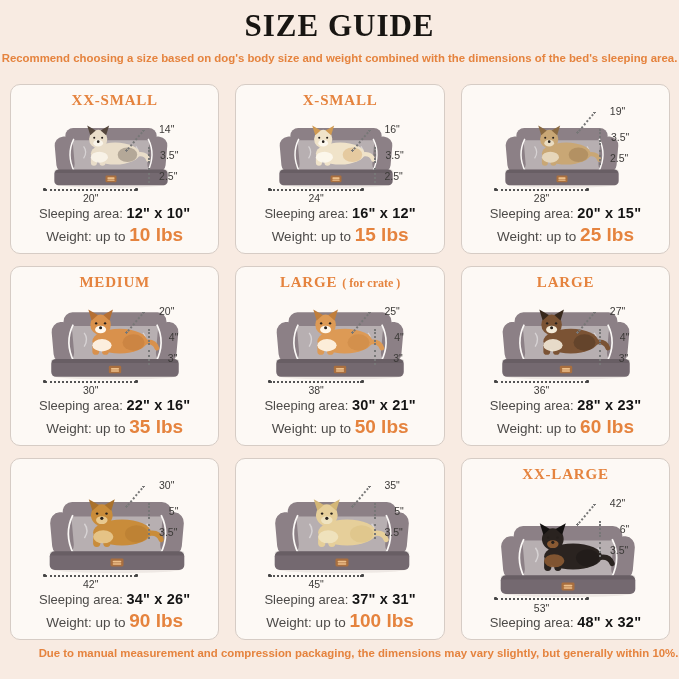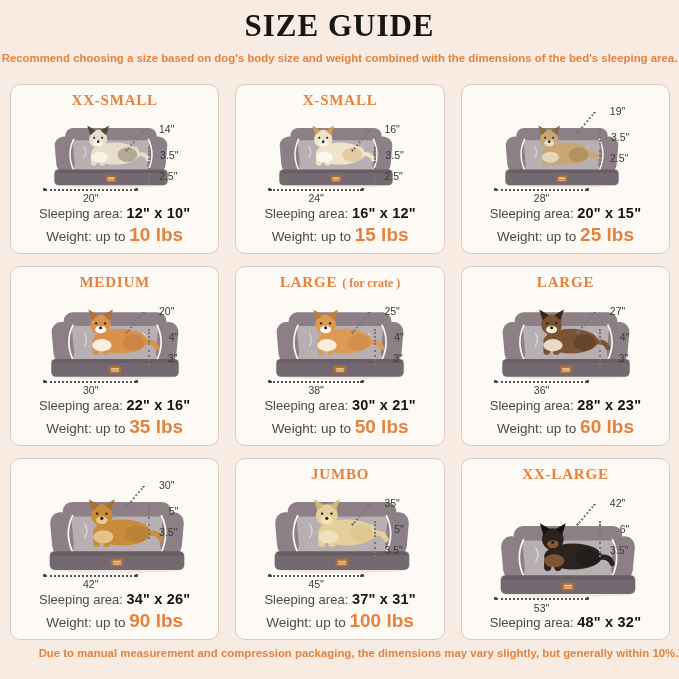--- a/index.html
+++ b/index.html
@@ -257,21 +257,20 @@
       <span class="dl dl-v dl-v2"></span>
       <span class="dtxt d-h2">3.5"</span>
       <span class="dl dl-w"></span>
       <span class="dtxt d-width">42"</span>
     </div>
     <p class="sline"><span>Sleeping area:</span> <b class="sval">34" x 26"</b></p>
     <p class="wline"><span>Weight: up to</span> <b class="wval">90 lbs</b></p>
   </section>
 
   <section class="card r3">
-    <h2 class="ctitle"><span>JUMBO</span></h2>
     <div class="bed-area">
       <svg class="bed" viewBox="0 0 210 118" style="--fur: #e6cf9a; --accent: #d3b676; --muzzle: #efe3c0;">
           <use href="#bed-g"></use>
           <use href="#pet-g"></use>
         </svg>
       <span class="dl dl-diag"></span>
       <span class="dtxt d-depth">35"</span>
       <span class="dl dl-v dl-v1"></span>
       <span class="dtxt d-h1">5"</span>
       <span class="dl dl-v dl-v2"></span>

